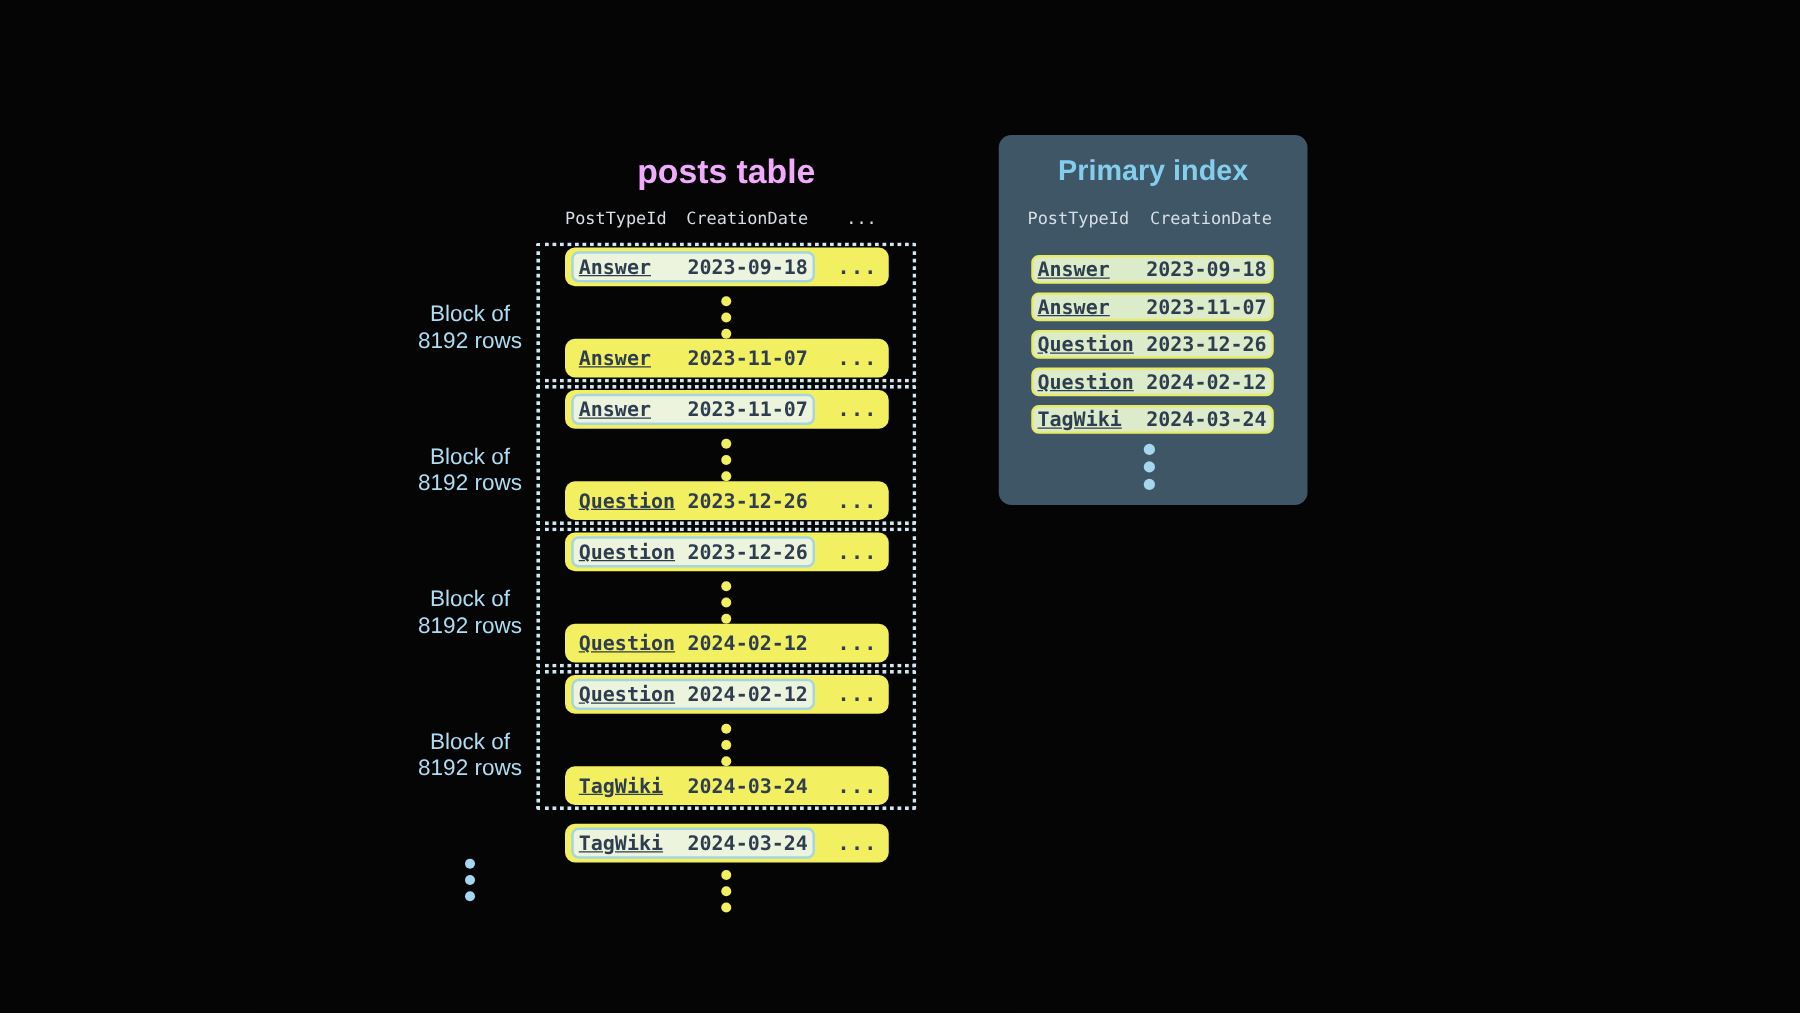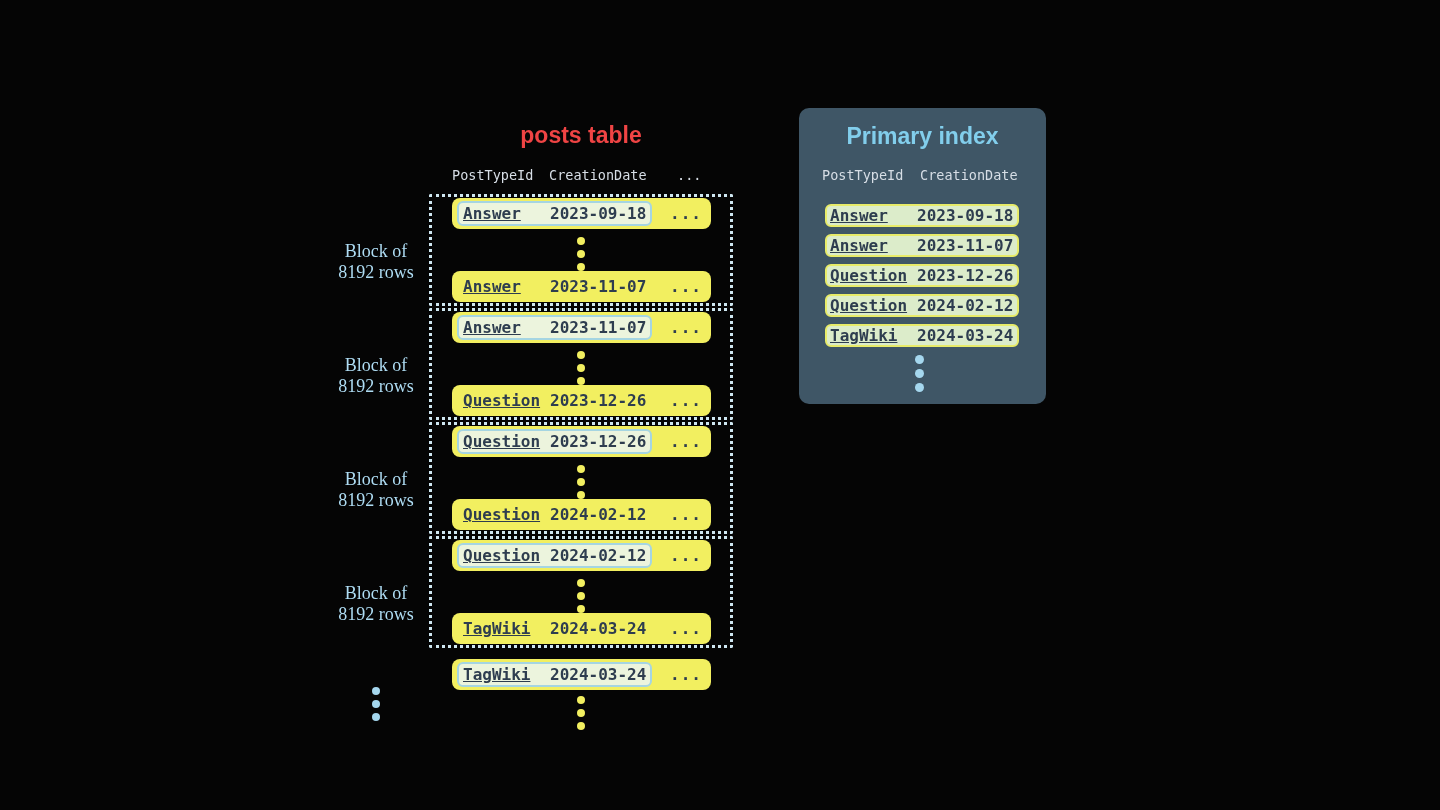--- a/index.html
+++ b/index.html
@@ -5,37 +5,37 @@
   * { margin:0; padding:0; box-sizing:border-box; }
   html,body { background:#050505; }
   .canvas {
     position:relative; width:1440px; height:810px; background:#050505;
     font-family:"Liberation Sans", sans-serif; overflow:hidden;
   }
 
   
   .table-title {
     position:absolute; left:429px; top:122px; width:304px;
-    text-align:center; color:#ef4444; font-size:23px; font-weight:600;
+    text-align:center; color:#f0abfc; font-size:27px; font-weight:600;
   }
   .table-header {
     position:absolute; left:429px; top:167px; width:304px; height:18px;
     color:#d7dee6; font-size:13.5px; font-family:"DejaVu Sans Mono", monospace;
   }
   .table-header .th { position:absolute; top:0; white-space:pre; }
 
   .block {
     position:absolute; left:429px; width:304px; height:112px;
     border:3px dotted #cfe7f1; border-radius:2px;
   }
   .block-label {
     position:absolute; left:-126px; top:44px; width:140px;
     text-align:center; color:#aedcf3; font-size:18px; line-height:21px; font-weight:500;
   }
-  .block-label span { display:block;font-family:Liberation Serif, serif; }
+  .block-label span { display:block; }
 
   .row {
     position:absolute; left:20px; width:259px; height:31px;
     background:#f2ef60; border-radius:8px;
     display:flex; align-items:center;
     color:#2e3d4f; font-weight:bold; font-size:16px;
     font-family:"DejaVu Sans Mono", monospace;
   }
   .row.standalone { position:absolute; }
   .plain-row { padding-left:11px; }

